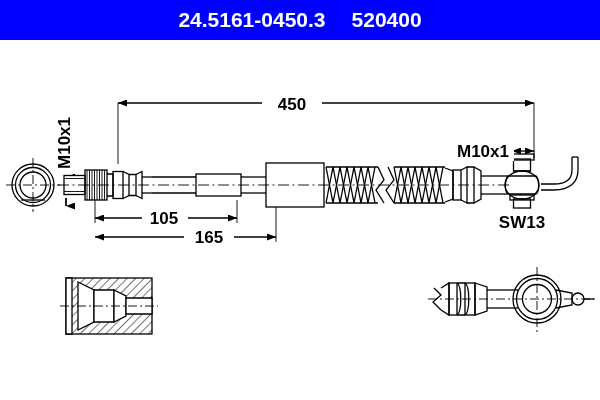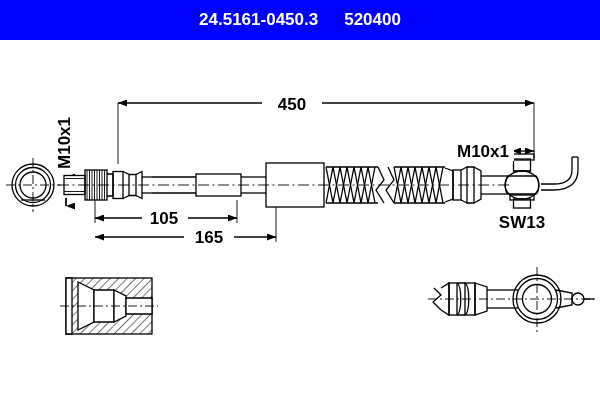--- a/index.html
+++ b/index.html
@@ -24,21 +24,21 @@
     width: 600px;
     height: 40px;
     background: #0000ff;
     display: flex;
     align-items: center;
     justify-content: center;
   }
   #header-bar .htext {
     color: #ffffff;
     font-weight: bold;
-    font-size: 17px;
+    font-size: 21px;
     letter-spacing: 0px;
     font-family: "Liberation Sans", sans-serif;
     white-space: pre;
   }
   #part-number { margin-right: 26px; }
   #drawing-area {
     position: absolute;
     left: 0;
     top: 40px;
     width: 600px;

